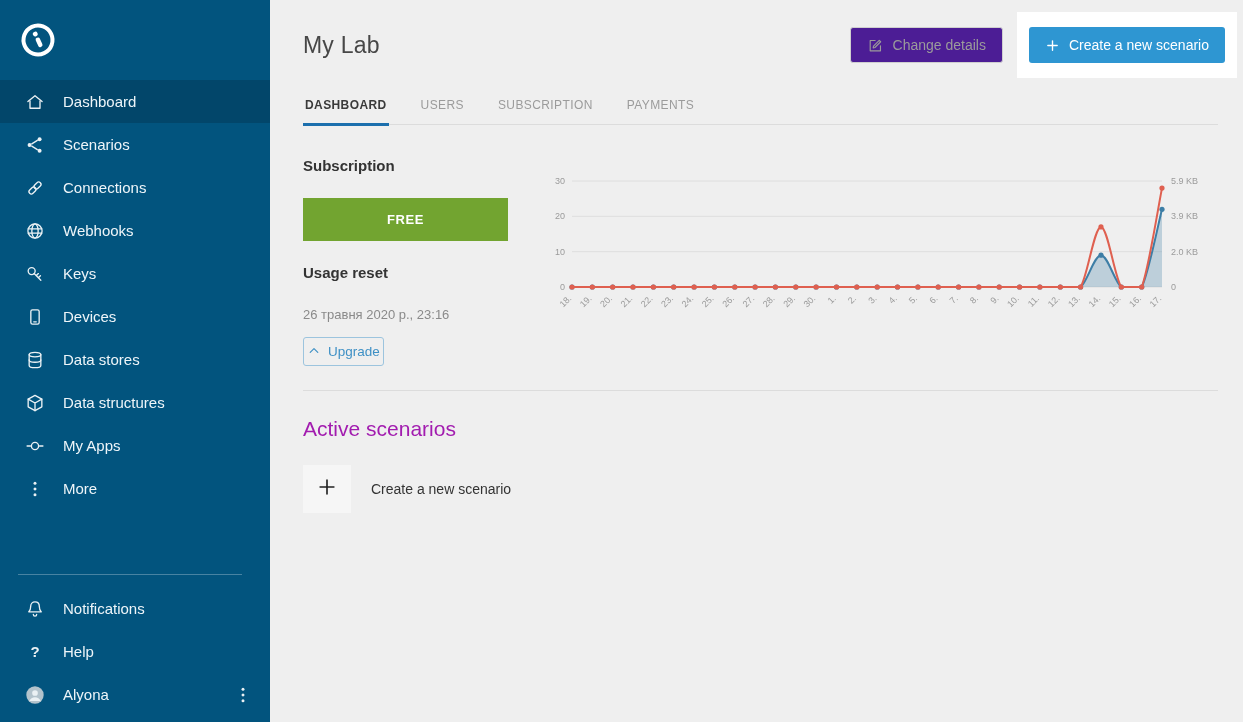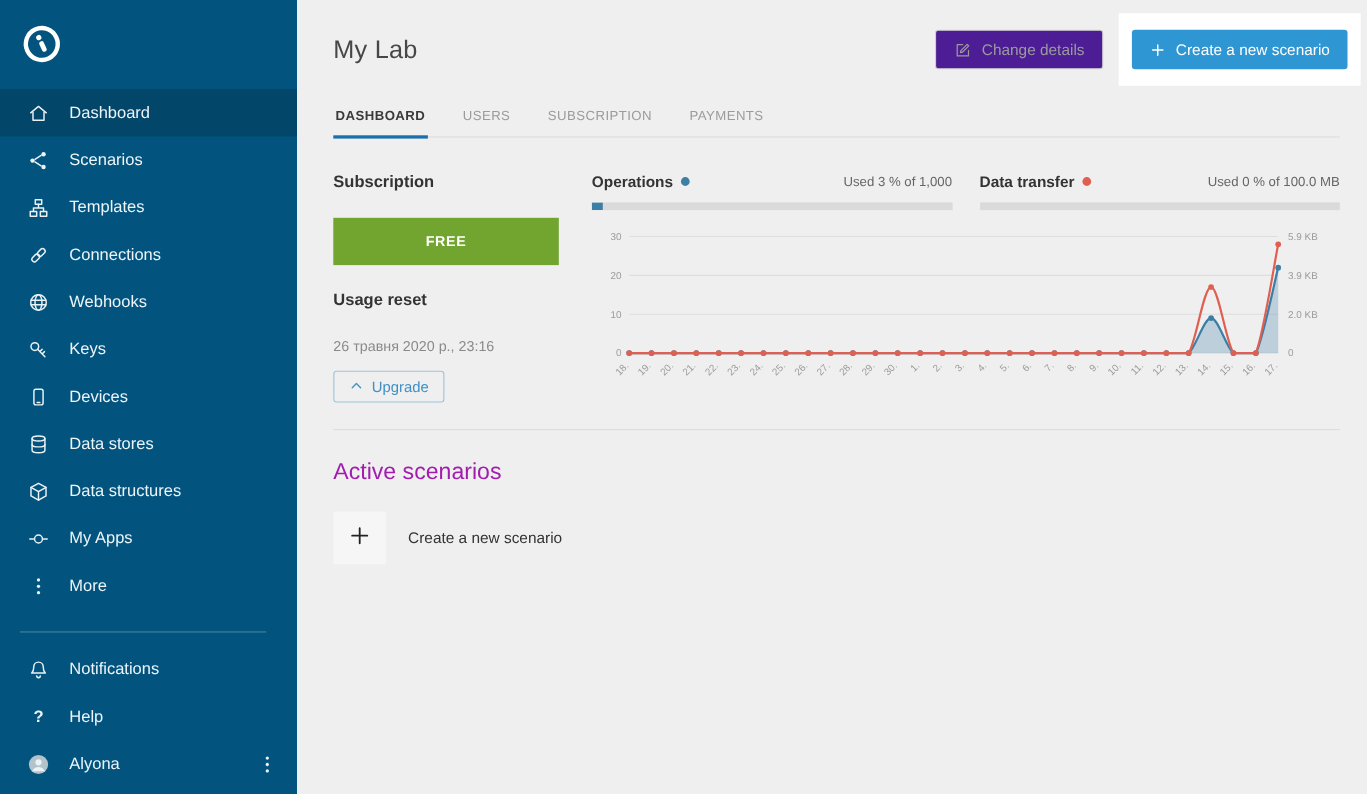--- a/index.html
+++ b/index.html
@@ -32,21 +32,21 @@
   .tabs-row{display:flex;gap:30px;margin:14px 25px 0 33px;border-bottom:1px solid #dcdcdc;}
   .tab{font-size:12px;letter-spacing:.4px;color:#9b9b9b;padding:6px 2px 11px;cursor:pointer;}
   .tab.active{color:#3a3a3a;font-weight:700;border-bottom:3px solid #1c6fad;margin-bottom:-2px;}
 
   .usage-section{display:flex;margin:32px 25px 0 33px;}
   .sub-col{width:205px;margin-right:30px;flex:none;}
   .sub-h{font-size:15px;color:#333;font-weight:700;}
   .free-bar{height:43px;margin-top:24px;background:#72a430;color:#fff;font-size:13px;font-weight:700;display:flex;align-items:center;justify-content:center;letter-spacing:.6px;text-align:center;}
   .mt{margin-top:23px;}
   .reset-date{font-size:13px;color:#8a8a8a;margin-top:26px;}
-  .btn-upgrade{margin-top:15px;display:inline-flex;align-items:flex-start;gap:7px;padding:6px 13px;font-size:13.5px;color:#3e90c5;border:1px solid #9cc4de;border-radius:3px;background:transparent;cursor:pointer;font-family:inherit;}
+  .btn-upgrade{margin-top:15px;display:inline-flex;align-items:flex-start;gap:7px;padding:6px 3px;font-size:13.5px;color:#3e90c5;border:1px solid #9cc4de;border-radius:3px;background:transparent;cursor:pointer;font-family:inherit;}
   .btn-upgrade .icon{display:flex;align-items:center;}
 
   .usage-col{flex:1;min-width:0;}
   .usage-heads{display:flex;gap:25px;}
   .usage-block{flex:1;}
   .u-head{display:flex;align-items:center;font-size:14px;}
   .u-title{font-weight:700;color:#333;}
   .dot{width:8px;height:8px;border-radius:50%;margin-left:7px;flex:none;}
   .u-used{margin-left:auto;font-size:12px;color:#666;}
   .pbar{height:7px;background:#dadada;margin-top:11px;overflow:hidden;}
@@ -91,31 +91,20 @@
             <circle cx="17.5" cy="5" r="2.4" fill="currentColor"></circle>
             <circle cx="17.5" cy="19" r="2.4" fill="currentColor"></circle>
             <path d="M7.7 10.9 L15.3 6.1 M7.7 13.1 L15.3 17.9" stroke="currentColor" stroke-width="1.6"></path>
           </svg>
         </span>
         <span class="side-label">Scenarios</span>
       </div>
       <div class="side-item">
         <span class="icon">
           <svg viewBox="0 0 24 24" width="20" height="20">
-            <rect x="8.5" y="3" width="7" height="5" stroke="currentColor" stroke-width="1.6" fill="none" stroke-linecap="round" stroke-linejoin="round"></rect>
-            <rect x="3" y="16" width="7" height="5" stroke="currentColor" stroke-width="1.6" fill="none" stroke-linecap="round" stroke-linejoin="round"></rect>
-            <rect x="14" y="16" width="7" height="5" stroke="currentColor" stroke-width="1.6" fill="none" stroke-linecap="round" stroke-linejoin="round"></rect>
-            <path d="M12 8 V12 M6.5 16 V12 H17.5 V16" stroke="currentColor" stroke-width="1.6" fill="none" stroke-linecap="round" stroke-linejoin="round"></path>
-          </svg>
-        </span>
-        <span class="side-label">Templates</span>
-      </div>
-      <div class="side-item">
-        <span class="icon">
-          <svg viewBox="0 0 24 24" width="20" height="20">
             <g transform="rotate(-45 12 12)">
               <rect x="3" y="9.2" width="9.5" height="5.6" rx="2.8" stroke="currentColor" stroke-width="1.6" fill="none" stroke-linecap="round" stroke-linejoin="round"></rect>
               <rect x="11.5" y="9.2" width="9.5" height="5.6" rx="2.8" stroke="currentColor" stroke-width="1.6" fill="none" stroke-linecap="round" stroke-linejoin="round"></rect>
             </g>
           </svg>
         </span>
         <span class="side-label">Connections</span>
       </div>
       <div class="side-item">
         <span class="icon">
@@ -268,42 +257,20 @@
         <span class="icon">
             <svg viewBox="0 0 24 24" width="14" height="14">
               <path d="M5.5 14.5 L12 8 L18.5 14.5" stroke="currentColor" stroke-width="2" fill="none" stroke-linecap="round" stroke-linejoin="round"></path>
             </svg>
           </span>
         <span>Upgrade</span>
       </button>
     </div>
 
     <div class="usage-col">
-      <div class="usage-heads">
-        <div class="usage-block">
-          <div class="u-head">
-            <span class="u-title">Operations</span>
-            <span class="dot" style="background: rgb(61, 126, 166);"></span>
-            <span class="u-used">Used 3 % of 1,000</span>
-          </div>
-          <div class="pbar">
-            <div class="pfill" style="width: 3%; background: rgb(61, 126, 166);"></div>
-          </div>
-        </div>
-        <div class="usage-block">
-          <div class="u-head">
-            <span class="u-title">Data transfer</span>
-            <span class="dot" style="background: rgb(223, 96, 80);"></span>
-            <span class="u-used">Used 0 % of 100.0 MB</span>
-          </div>
-          <div class="pbar">
-            <div class="pfill" style="width: 0%; background: rgb(223, 96, 80);"></div>
-          </div>
-        </div>
-      </div>
       <div class="chart-wrap">
         <svg width="680" height="152" viewBox="0 0 680 152">
             <line x1="34" y1="116.0" x2="624" y2="116.0" stroke="#dedede" stroke-width="1"></line>
             <text class="tk" x="27" y="119.0" text-anchor="end">0</text>
             <text class="tk" x="633" y="119.0">0</text>
             <line x1="34" y1="80.7" x2="624" y2="80.7" stroke="#dedede" stroke-width="1"></line>
             <text class="tk" x="27" y="83.7" text-anchor="end">10</text>
             <text class="tk" x="633" y="83.7">2.0 KB</text>
             <line x1="34" y1="45.3" x2="624" y2="45.3" stroke="#dedede" stroke-width="1"></line>
             <text class="tk" x="27" y="48.3" text-anchor="end">20</text>

